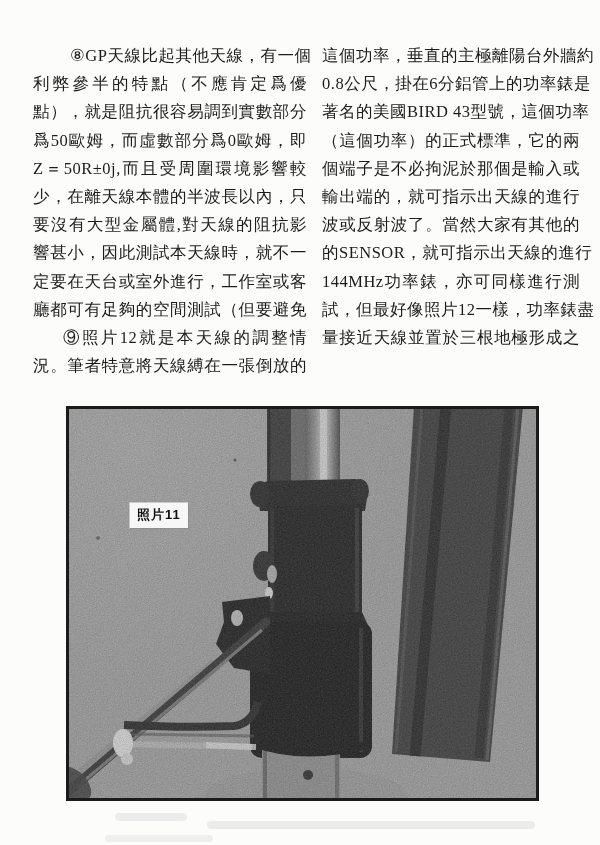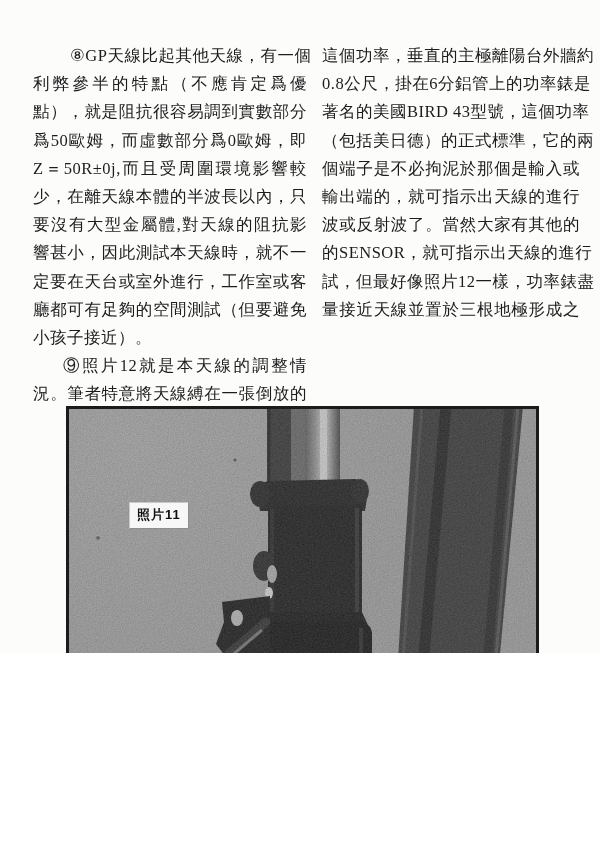--- a/index.html
+++ b/index.html
@@ -1,18 +1,18 @@
 <!DOCTYPE html>
 <html><head>
 <meta charset="utf-8">
 <style>
   html,body{margin:0;padding:0;}
   .page{
     position:relative;
-    width:600px;height:653px;
+    width:600px;height:845px;
     background:#fcfcfb;
     overflow:hidden;
     font-family:"Liberation Serif","DejaVu Serif",serif;
     color:#1c1c1c;
   }
   .col{
     position:absolute;
     top:42px;
     font-size:16.5px;
     line-height:28.2px;
@@ -64,34 +64,34 @@
     <div class="tline indent-lg">⑧GP天線比起其他天線，有一個</div>
     <div class="tline">利弊參半的特點（不應肯定爲優</div>
     <div class="tline">點），就是阻抗很容易調到實數部分</div>
     <div class="tline">爲50歐姆，而虛數部分爲0歐姆，即</div>
     <div class="tline">Z＝50R±0j,而且受周圍環境影響較</div>
     <div class="tline">少，在離天線本體的半波長以內，只</div>
     <div class="tline">要沒有大型金屬體,對天線的阻抗影</div>
     <div class="tline">響甚小，因此測試本天線時，就不一</div>
     <div class="tline">定要在天台或室外進行，工作室或客</div>
     <div class="tline">廳都可有足夠的空間測試（但要避免</div>
-    <div class="tline no-just">小孩子接近）。</div>
     <div class="tline indent-md">⑨照片12就是本天線的調整情</div>
     <div class="tline">況。筆者特意將天線縛在一張倒放的</div>
   </div>
 
   <div class="col col-right">
     <div class="tline">這個功率，垂直的主極離陽台外牆約</div>
     <div class="tline">0.8公尺，掛在6分鋁管上的功率錶是</div>
     <div class="tline">著名的美國BIRD 43型號，這個功率</div>
-    <div class="tline">（包括美日德）的正式標準，它的兩</div>
+    <div class="tline">（這個功率）的正式標準，它的兩</div>
     <div class="tline">個端子是不必拘泥於那個是輸入或</div>
     <div class="tline">輸出端的，就可指示出天線的進行</div>
     <div class="tline">波或反射波了。當然大家有其他的</div>
     <div class="tline">的SENSOR，就可指示出天線的進行</div>
+    <div class="tline">144MHz功率錶，亦可同樣進行測</div>
     <div class="tline">試，但最好像照片12一樣，功率錶盡</div>
     <div class="tline">量接近天線並置於三根地極形成之</div>
   </div>
 
   <div class="photo">
     <svg viewBox="0 0 473 395" xmlns="http://www.w3.org/2000/svg">
       <defs>
         <linearGradient id="tubeGrad" x1="0" y1="0" x2="1" y2="0">
           <stop offset="0" stop-color="#636363"></stop>
           <stop offset="0.3" stop-color="#9c9c9c"></stop>

